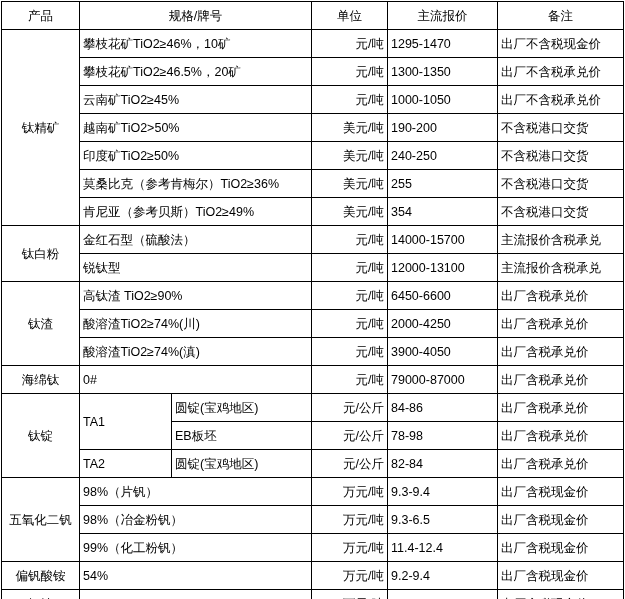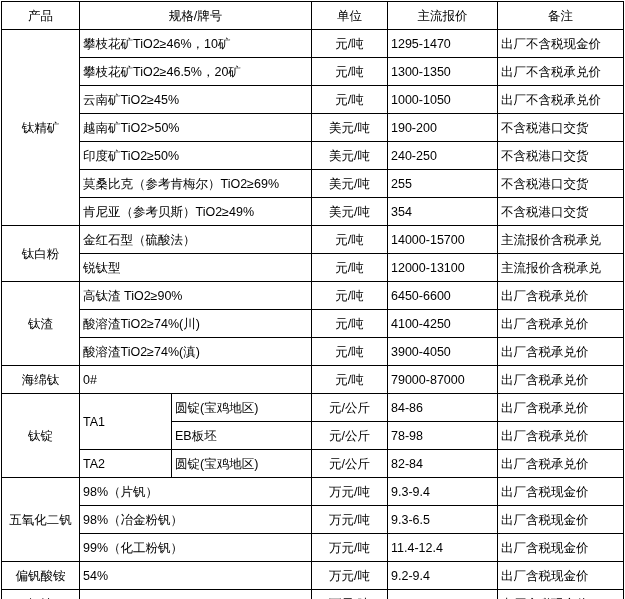--- a/index.html
+++ b/index.html
@@ -35,21 +35,21 @@
     font-weight: bold;
     font-size: 13px;
     height: 30px;
   }
   .cat {
     text-align: center;
     font-weight: bold;
     font-size: 13px;
   }
   .spec { text-align: left; margin-left: 30px; }
-  .unit { text-align: center; }
+  .unit { text-align: right; }
   .price { text-align: left; }
   .note { text-align: left; }
   col.c0 { width: 78px; }
   col.c1 { width: 92px; }
   col.c2 { width: 140px; }
   col.c3 { width: 76px; }
   col.c4 { width: 110px; }
   col.c5 { width: 126px; }
 </style>
 </head>
@@ -99,21 +99,21 @@
         <td class="price">190-200</td>
         <td class="note">不含税港口交货</td>
       </tr>
       <tr>
         <td class="spec" colspan="2">印度矿TiO2≥50%</td>
         <td class="unit">美元/吨</td>
         <td class="price">240-250</td>
         <td class="note">不含税港口交货</td>
       </tr>
       <tr>
-        <td class="spec" colspan="2">莫桑比克（参考肯梅尔）TiO2≥69%</td>
+        <td class="spec" colspan="2">莫桑比克（参考肯梅尔）TiO2≥36%</td>
         <td class="unit">美元/吨</td>
         <td class="price">255</td>
         <td class="note">不含税港口交货</td>
       </tr>
       <tr>
         <td class="spec" colspan="2">肯尼亚（参考贝斯）TiO2≥49%</td>
         <td class="unit">美元/吨</td>
         <td class="price">354</td>
         <td class="note">不含税港口交货</td>
       </tr>
@@ -133,21 +133,21 @@
       <tr>
         <td class="cat" rowspan="3">钛渣</td>
         <td class="spec" colspan="2">高钛渣 TiO2≥90%</td>
         <td class="unit">元/吨</td>
         <td class="price">6450-6600</td>
         <td class="note">出厂含税承兑价</td>
       </tr>
       <tr>
         <td class="spec" colspan="2">酸溶渣TiO2≥74%(川)</td>
         <td class="unit">元/吨</td>
-        <td class="price">4100-4250</td>
+        <td class="price">2000-4250</td>
         <td class="note">出厂含税承兑价</td>
       </tr>
       <tr>
         <td class="spec" colspan="2">酸溶渣TiO2≥74%(滇)</td>
         <td class="unit">元/吨</td>
         <td class="price">3900-4050</td>
         <td class="note">出厂含税承兑价</td>
       </tr>
       <tr>
         <td class="cat" rowspan="1">海绵钛</td>

